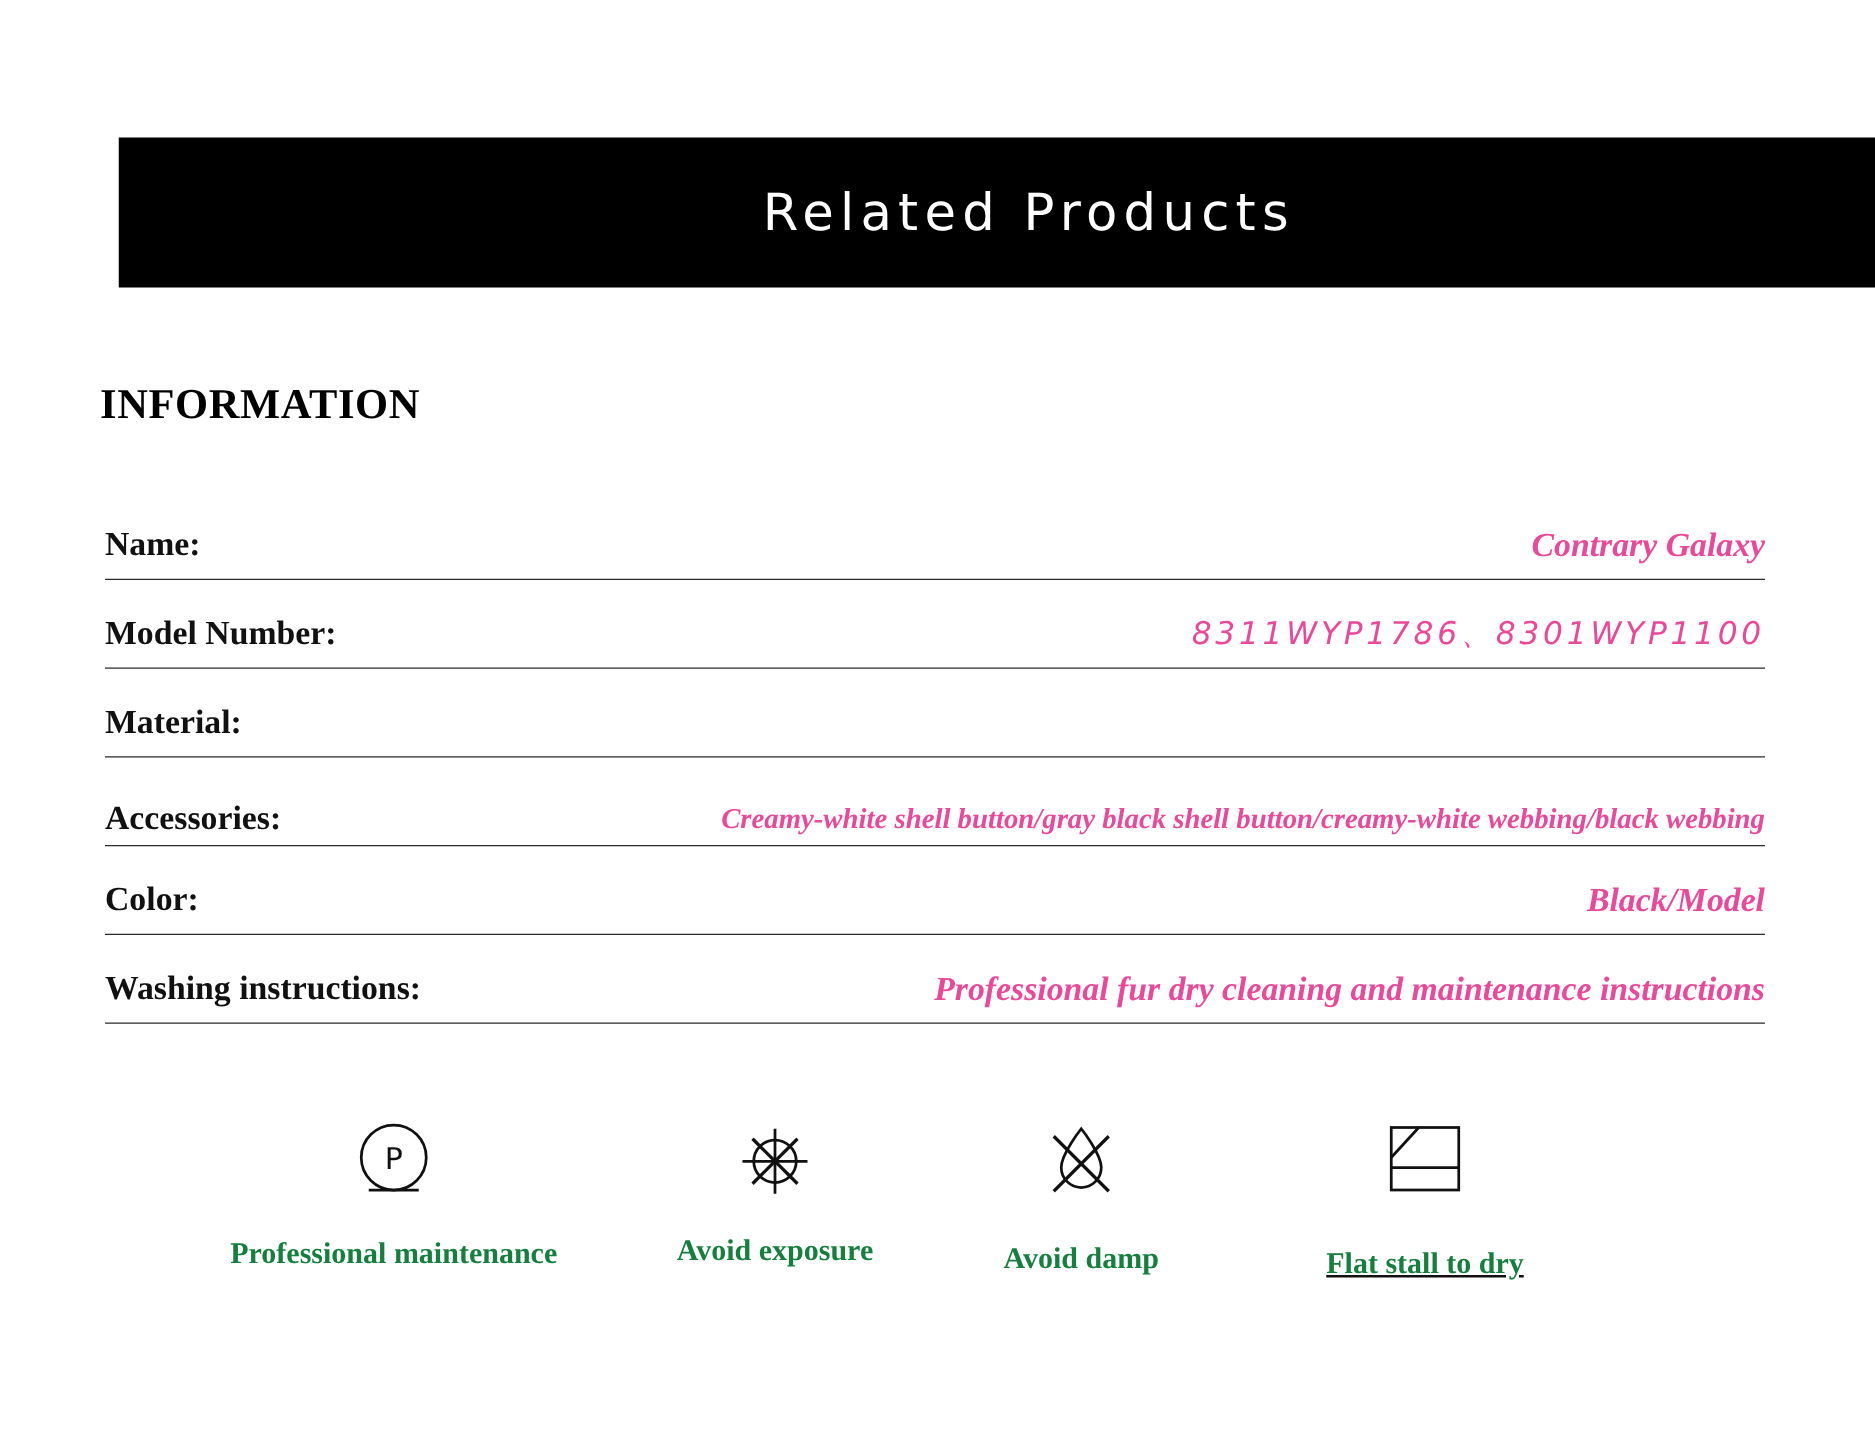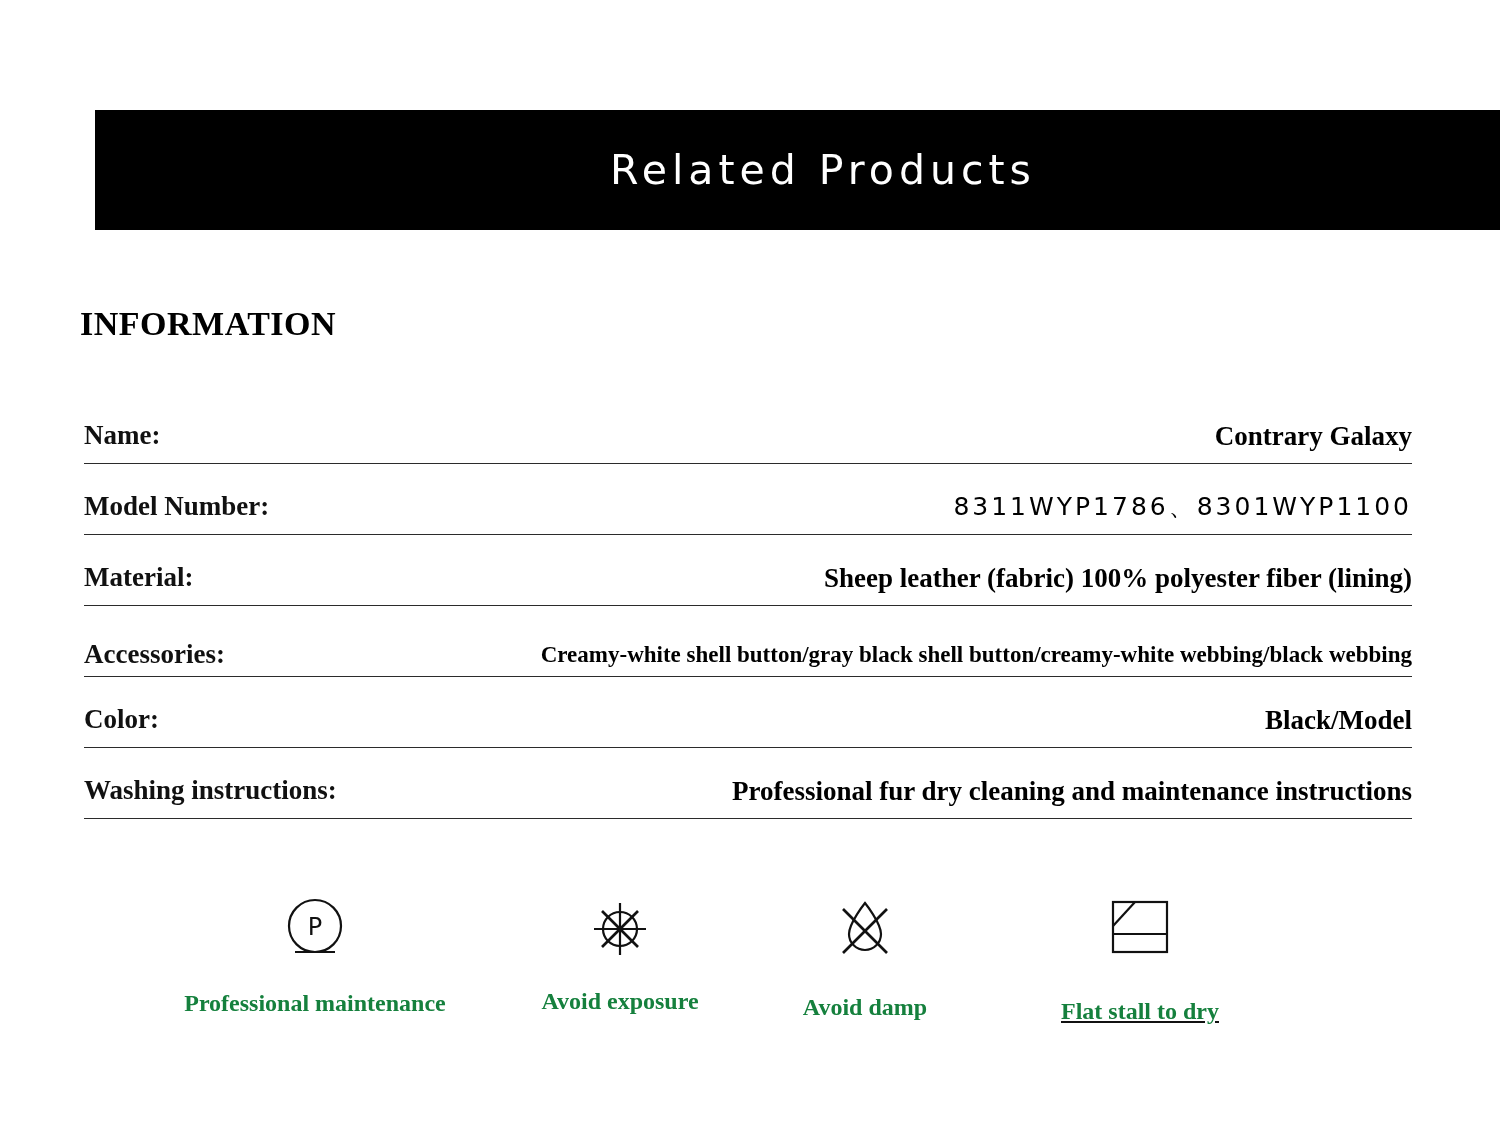--- a/index.html
+++ b/index.html
@@ -70,25 +70,26 @@
     font-size: 27px;
     color: #111111;
     white-space: nowrap;
     line-height: 1.25;
     padding-bottom: 2px;
   }
   .spec-value {
     font-family: "Liberation Serif", serif;
     font-weight: bold;
     font-size: 27px;
-    color: #000000;
+    color: #ec4899;
     text-align: right;
     line-height: 1.35;
     padding-bottom: 2px;
     max-width: 900px;
+    font-style: italic;
   }
   .spec-value.mono {
     font-family: "DejaVu Sans", sans-serif;
     font-weight: 400;
     font-size: 25px;
     letter-spacing: 3px;
   }
   .spec-value.small {
     font-size: 23px;
     line-height: 1.3;
@@ -148,21 +149,20 @@
     <div class="spec-value">Contrary Galaxy</div>
   </div>
 
   <div class="spec-row">
     <div class="spec-label">Model Number:</div>
     <div class="spec-value mono">8311WYP1786、8301WYP1100</div>
   </div>
 
   <div class="spec-row">
     <div class="spec-label">Material:</div>
-    <div class="spec-value">Sheep leather (fabric) 100% polyester fiber (lining)</div>
   </div>
 
   <div class="spec-row row-accessories">
     <div class="spec-label">Accessories:</div>
     <div class="spec-value small">Creamy-white shell button/gray black shell button/creamy-white webbing/black webbing</div>
   </div>
 
   <div class="spec-row">
     <div class="spec-label">Color:</div>
     <div class="spec-value">Black/Model</div>

